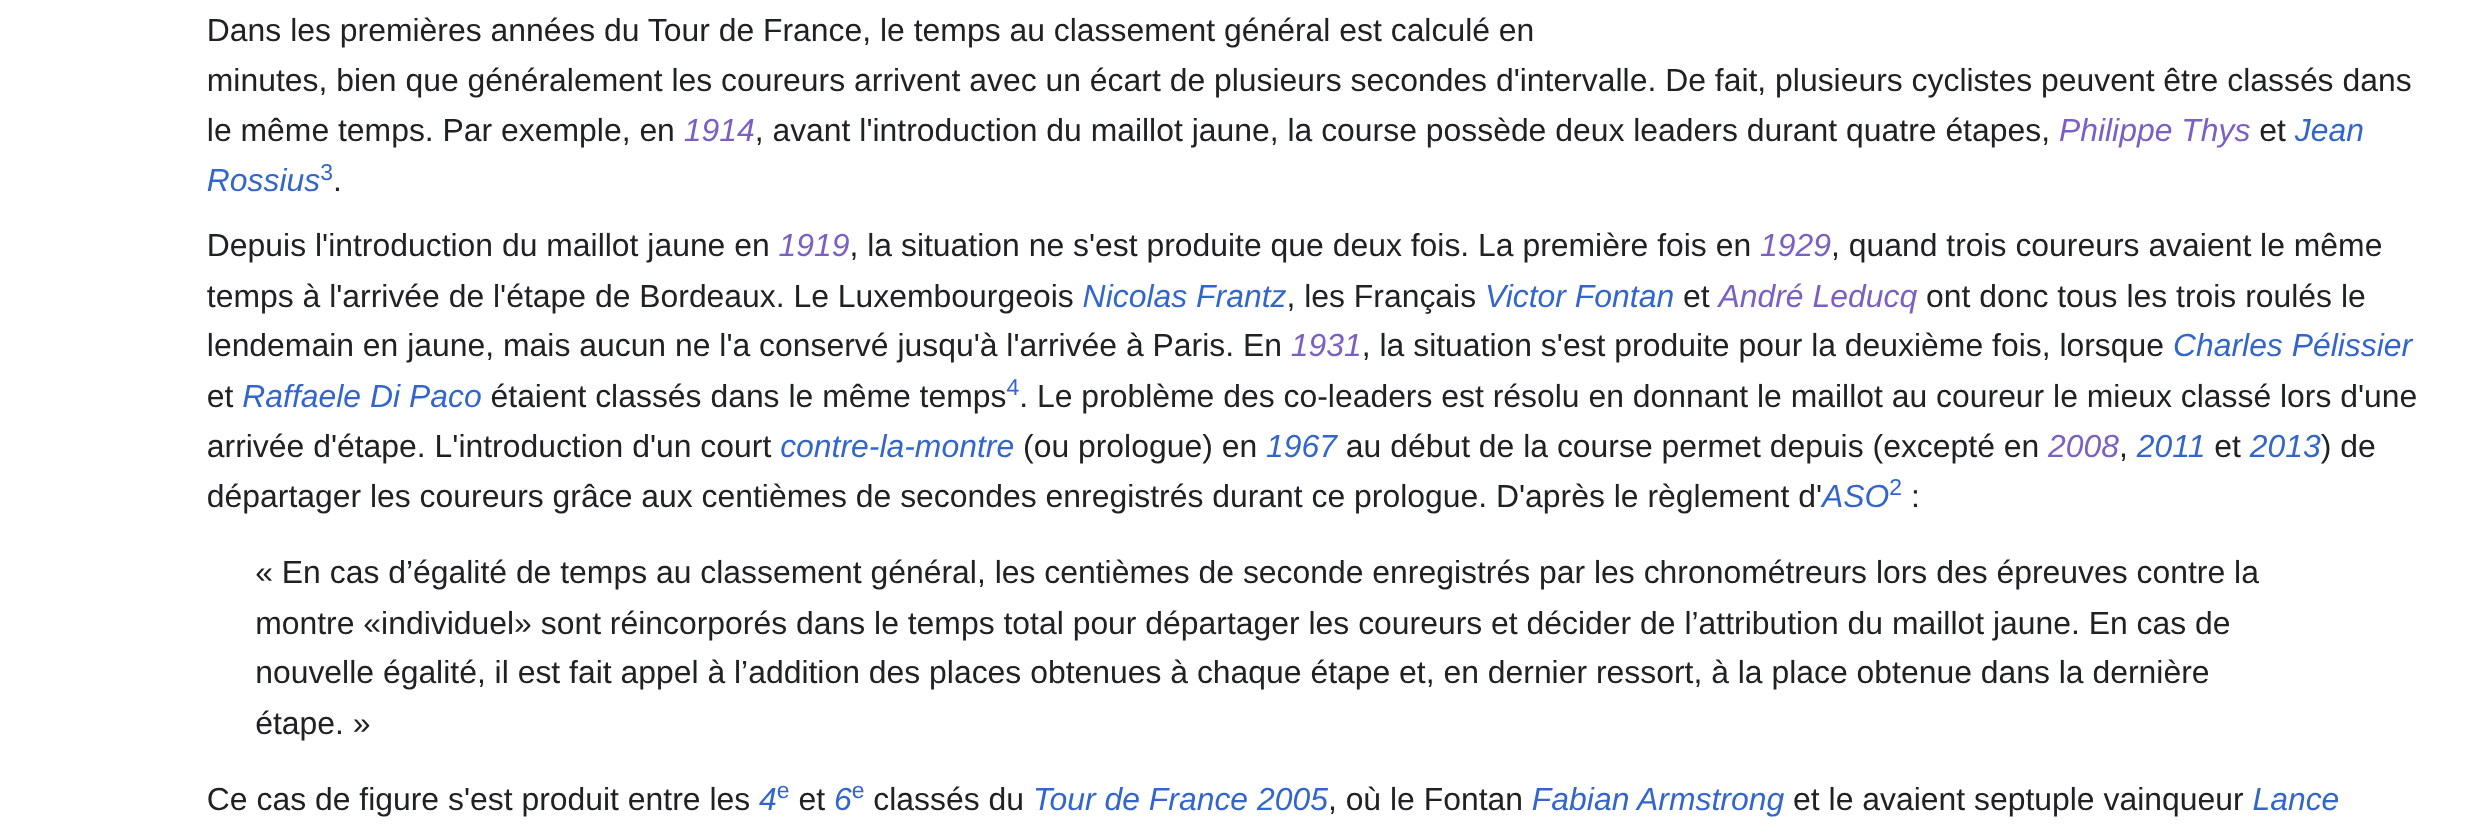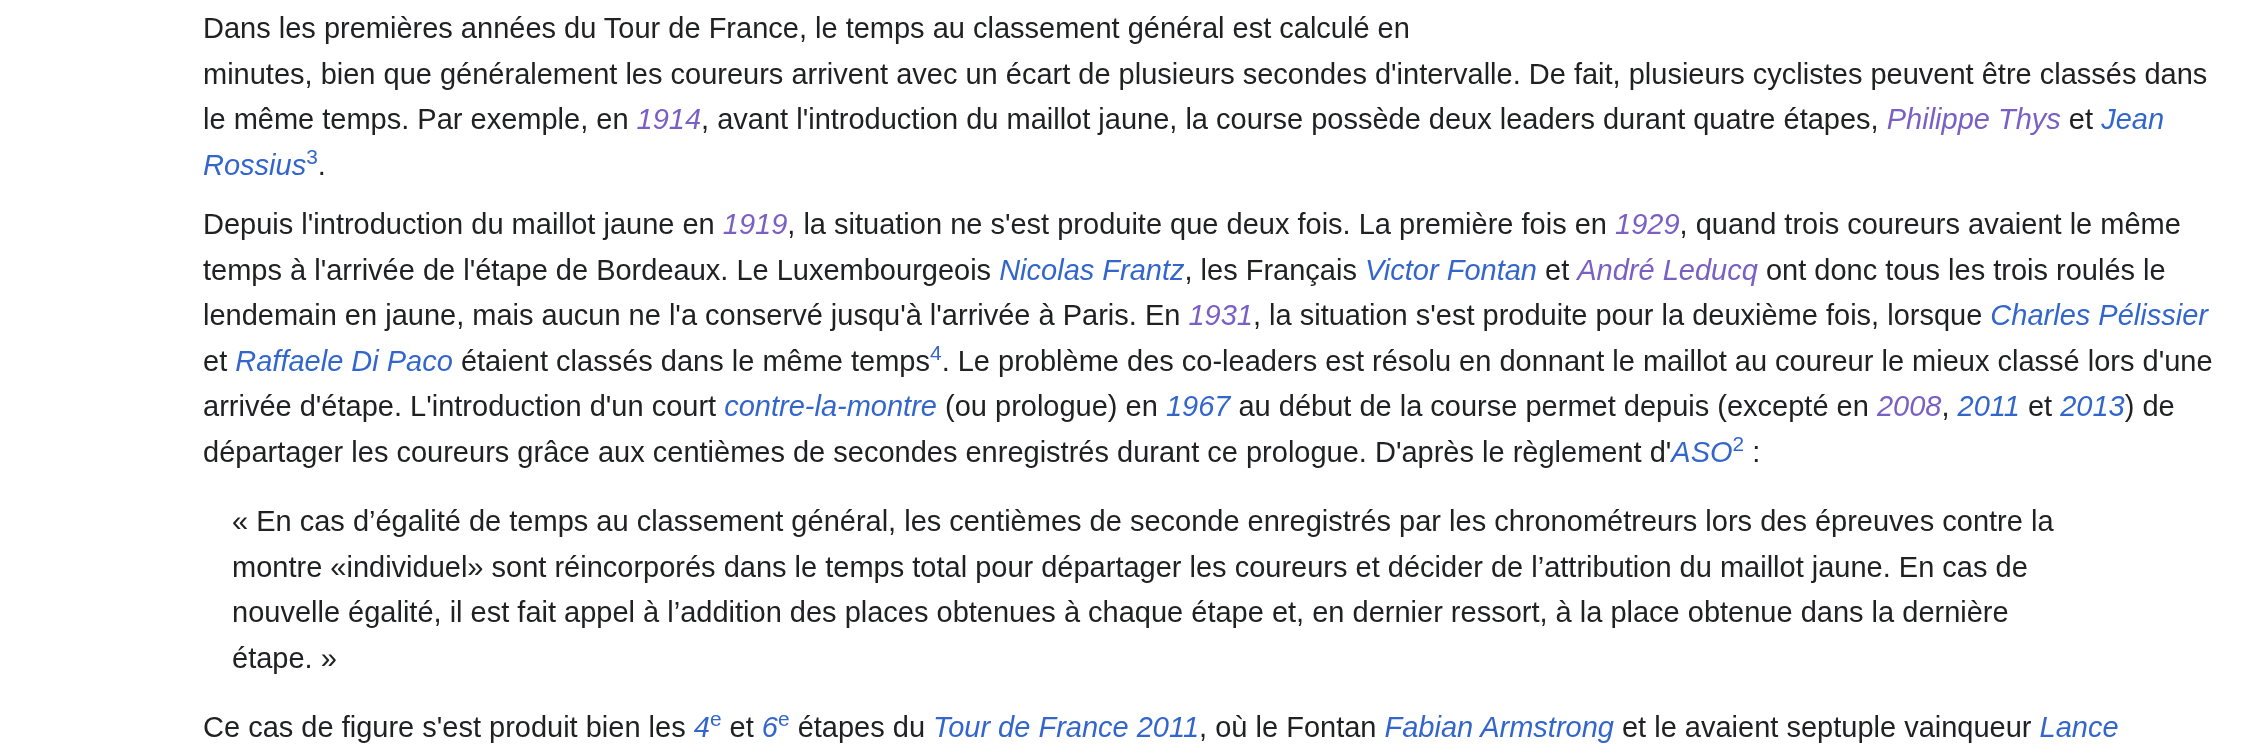--- a/index.html
+++ b/index.html
@@ -14,21 +14,21 @@
     height: 756px;
     box-sizing: border-box;
     padding: 6px 42px 0 188px;
     font-family: "Liberation Sans", "DejaVu Sans", sans-serif;
     font-size: 29px;
     line-height: 45.5px;
     color: var(--text);
     background: var(--bg);
     overflow: hidden;
   }
-  p.para { margin: 0 0 14px 15px; padding: 0; }
+  p.para { margin: 0 0 14px 0; padding: 0; }
   blockquote.quote { margin: 24px 155px 24px 44px; padding: 0; }
   a.link, a.visited {
     text-decoration: none;
     cursor: pointer;
     font-style: italic;
   }
   a.link { color: var(--link); }
   a.visited { color: var(--visited); }
   sup.ref {
     color: var(--link);
@@ -37,14 +37,14 @@
     cursor: pointer;
   }
 </style>
 </head>
 <body>
 
 <div class="page">
   <p class="para"><span>Dans les premières années du Tour de France, le temps au classement général est calculé en</span><br><span>minutes, bien que généralement les coureurs arrivent avec un écart de plusieurs secondes d'intervalle. De fait, plusieurs cyclistes peuvent être classés dans le même temps. Par exemple, en </span><a class="visited">1914</a><span>, avant l'introduction du maillot jaune, la course possède deux leaders durant quatre étapes, </span><a class="visited">Philippe Thys</a><span> et </span><a class="link">Jean Rossius</a><sup class="ref">3</sup><span>.</span></p>
   <p class="para"><span>Depuis l'introduction du maillot jaune en </span><a class="visited">1919</a><span>, la situation ne s'est produite que deux fois. La première fois en </span><a class="visited">1929</a><span>, quand trois coureurs avaient le même temps à l'arrivée de l'étape de Bordeaux. Le Luxembourgeois </span><a class="link">Nicolas Frantz</a><span>, les Français </span><a class="link">Victor Fontan</a><span> et </span><a class="visited">André Leducq</a><span> ont donc tous les trois roulés le lendemain en jaune, mais aucun ne l'a conservé jusqu'à l'arrivée à Paris. En </span><a class="visited">1931</a><span>, la situation s'est produite pour la deuxième fois, lorsque </span><a class="link">Charles Pélissier</a><span> et </span><a class="link">Raffaele Di Paco</a><span> étaient classés dans le même temps</span><sup class="ref">4</sup><span>. Le problème des co-leaders est résolu en donnant le maillot au coureur le mieux classé lors d'une arrivée d'étape. L'introduction d'un court </span><a class="link">contre-la-montre</a><span> (ou prologue) en </span><a class="link">1967</a><span> au début de la course permet depuis (excepté en </span><a class="visited">2008</a><span>, </span><a class="link">2011</a><span> et </span><a class="link">2013</a><span>) de départager les coureurs grâce aux centièmes de secondes enregistrés durant ce prologue. D'après le règlement d'</span><a class="link">ASO</a><sup class="ref">2</sup><span> :</span></p>
   <blockquote class="quote"><span>« En cas d’égalité de temps au classement général, les centièmes de seconde enregistrés par les chronométreurs lors des épreuves contre la montre «individuel» sont réincorporés dans le temps total pour départager les coureurs et décider de l’attribution du maillot jaune. En cas de nouvelle égalité, il est fait appel à l’addition des places obtenues à chaque étape et, en dernier ressort, à la place obtenue dans la dernière étape. »</span></blockquote>
-  <p class="para"><span>Ce cas de figure s'est produit bien les </span><a class="link">4</a><sup class="ref">e</sup><span> et </span><a class="link">6</a><sup class="ref">e</sup><span> étapes du </span><a class="link">Tour de France 2011</a><span>, où le Fontan </span><a class="link">Fabian Armstrong</a><span> et le avaient septuple vainqueur </span><a class="link">Lance Armstrong</a></p>
+  <p class="para"><span>Ce cas de figure s'est produit entre les </span><a class="link">4</a><sup class="ref">e</sup><span> et </span><a class="link">6</a><sup class="ref">e</sup><span> classés du </span><a class="link">Tour de France 2005</a><span>, où le Fontan </span><a class="link">Fabian Armstrong</a><span> et le avaient septuple vainqueur </span><a class="link">Lance Armstrong</a></p>
 </div>
 
 </body></html>

